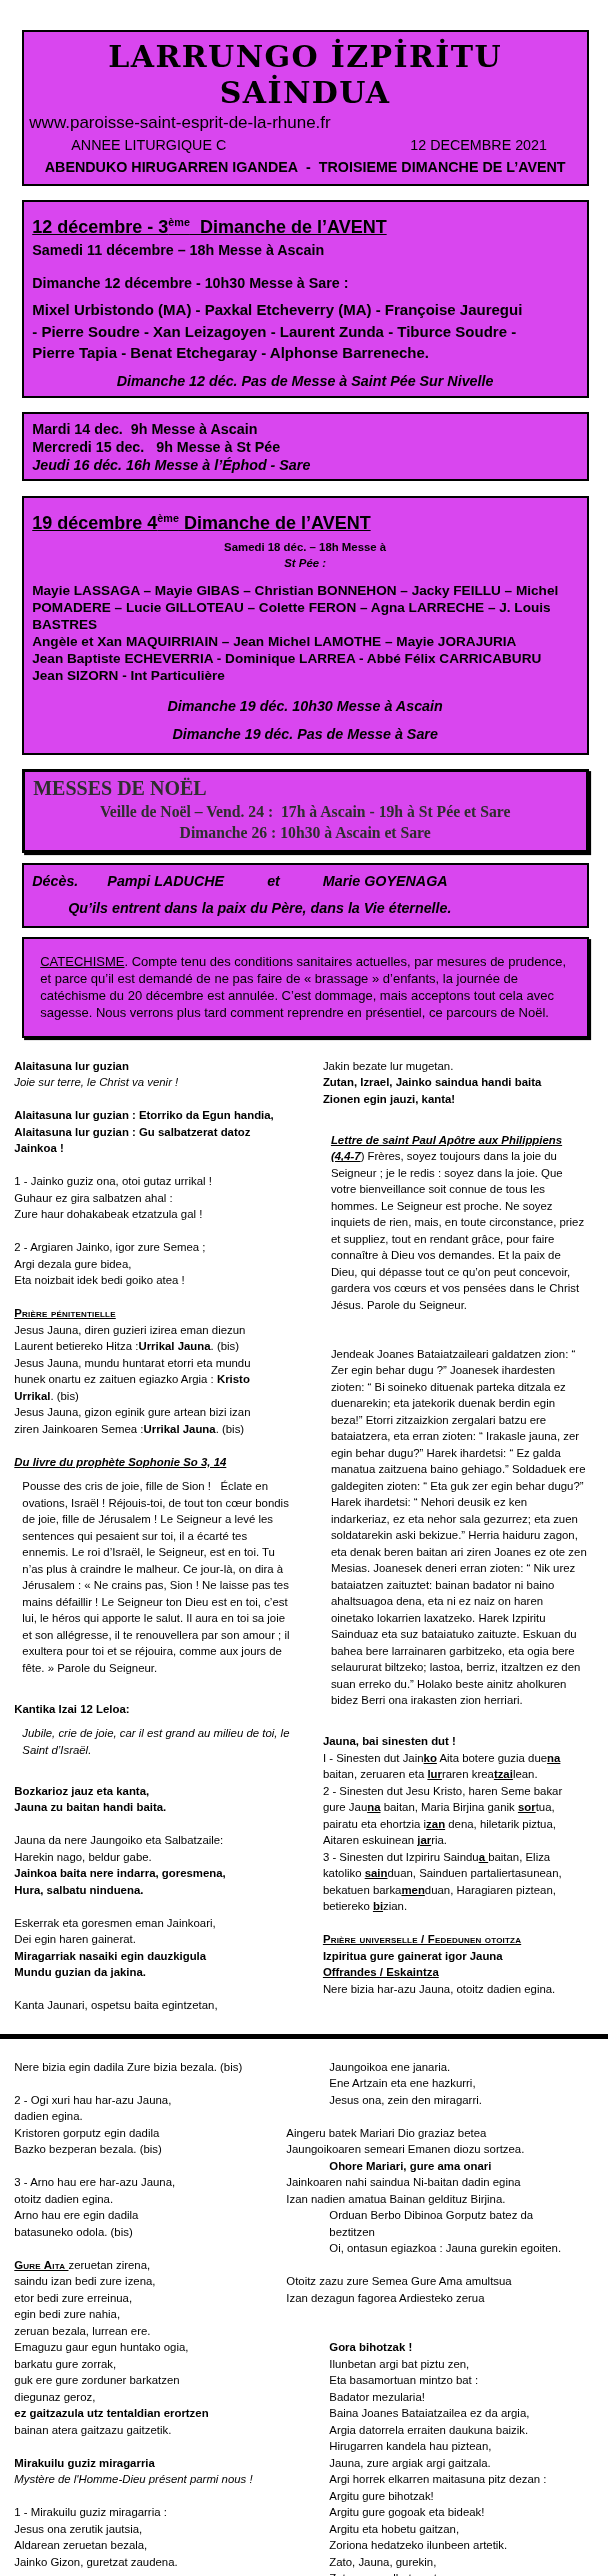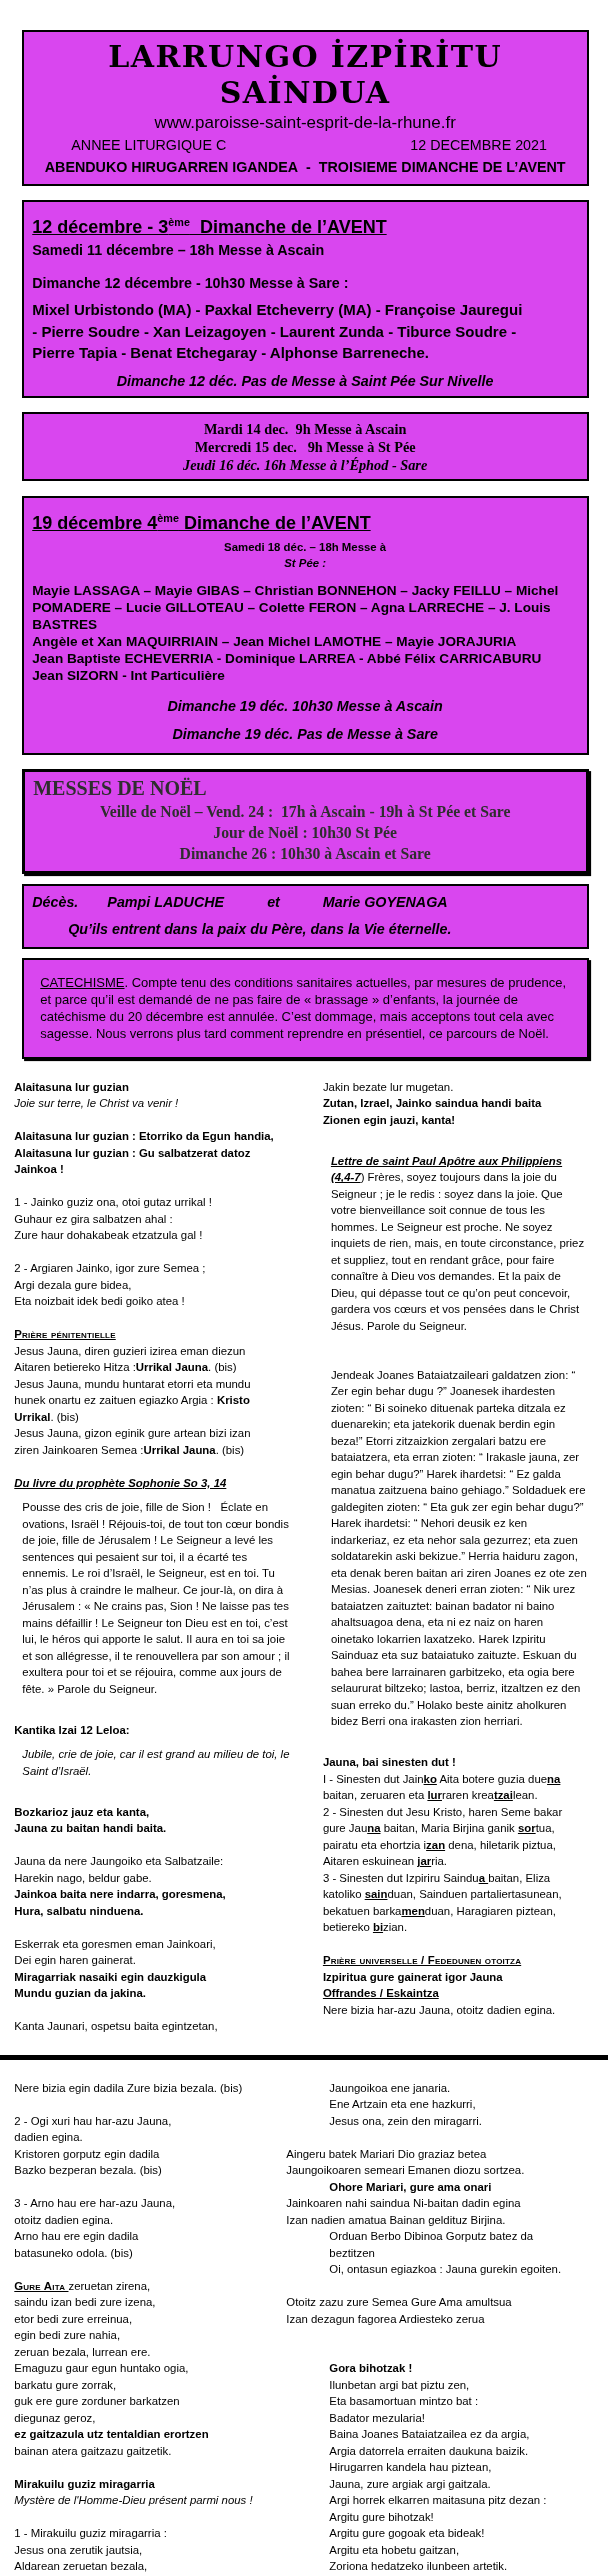--- a/index.html
+++ b/index.html
@@ -13,34 +13,34 @@
   .ind{margin-left:43px}
   .line{font-size:11.4px;line-height:16.5px;min-height:16.5px;}
   .sp{height:16.5px;}
   .para{margin:8px;}
   
   .box{border:2.9px solid #000;margin:0 auto 14.3px auto;width:567px;box-sizing:border-box;background:#d946ef;}
   .shadowed{box-shadow:2.1px 2.1px 0 #000;}
   
   .header-box{padding:7.2px 5.7px 5.7px 5.7px;margin-bottom:14.3px;}
   .h-title{text-align:center;font-family:"DejaVu Serif",serif;font-weight:bold;font-size:30px;letter-spacing:1.4px;line-height:36px;}
-  .h-url{text-align:center;font-size:17px;line-height:24px;}
+  .h-url{text-align:left;font-size:17px;line-height:24px;}
   .h-row{display:flex;justify-content:space-between;font-weight:normal;font-size:14.3px;line-height:21.5px;padding:0 34px 0 42px;}
   .h-sub{text-align:center;font-weight:bold;font-size:14.3px;line-height:21.5px;}
   
   .bx-title{text-align:left;font-weight:bold;font-size:18px;line-height:26px;margin-top:2.9px;}
   .sup{font-size:60%;}
   .avent3{padding:4.3px 8.6px 7.2px 8.6px;}
   .avent3 .bx-lines .line{font-weight:bold;font-size:14.3px;line-height:21px;min-height:21px;}
   .avent3 .bx-lines .sp{height:11.4px;}
   .names1 .line{font-weight:bold;font-size:15px;line-height:21.5px;min-height:21.5px;}
   .names1{margin-top:5.7px;}
   .avent3 .note-line{margin-top:8.6px;text-align:center;font-weight:bold;font-style:italic;font-size:14.3px;}
   .weekbox{padding:5.7px 8.6px;}
-  .weekbox .line{text-align:center;font-weight:bold;font-size:14.3px;line-height:18px;min-height:18px;font-family:Liberation Serif, serif;}
+  .weekbox .line{text-align:left;font-weight:bold;font-size:14.3px;line-height:18px;min-height:18px;}
   .avent4{padding:4.3px 8.6px 8.6px 8.6px;}
   .avent4 .subtitle{text-align:center;font-weight:bold;font-size:15px;line-height:21.5px;margin:2.9px 0 10px 0;}
   .names2 .line{font-weight:bold;font-size:13.6px;line-height:17px;min-height:17px;}
   .avent4 .notes{margin-top:13px;}
   .avent4 .notes .line{text-align:center;font-weight:bold;font-style:italic;font-size:14.3px;line-height:18.6px;min-height:18.6px;}
   .avent4 .notes .sp{height:10px;}
   
   .noelbox{border-width:3.6px;padding:2.9px 8.6px 7.2px 8.6px;font-family:"Liberation Serif",serif;color:#2e2e2e;margin-bottom:10px;}
   .noel-title{font-weight:bold;font-size:20px;line-height:26px;}
   .noelbox .line{text-align:center;font-weight:bold;font-size:15.7px;line-height:21px;min-height:21px;}
@@ -118,21 +118,20 @@
         <div class="line">Dimanche 19 déc. 10h30 Messe à Ascain</div>
         <div class="sp"></div>
         <div class="line">Dimanche 19 déc. Pas de Messe à Sare</div>
       </div>
   </div>
 
   <div class="box noelbox shadowed">
     <div class="noel-title">MESSES DE NOËL</div>
     <div>
         <div class="line">Veille de Noël – Vend. 24 :&nbsp; 17h à Ascain - 19h à St Pée et Sare</div>
-        <div class="line">Jour de Noël : 10h30 St Pée</div>
         <div class="line">Dimanche 26 : 10h30 à Ascain et Sare</div>
       </div>
   </div>
 
   <div class="box decesbox">
     <div class="deces-row">
       <span>Décès.</span><span class="gap-s"></span><span>Pampi LADUCHE</span><span class="gap"></span><span>et</span><span class="gap"></span><span>Marie GOYENAGA</span>
     </div>
     <div class="deces-line2">Qu’ils entrent dans la paix du Père, dans la Vie éternelle.</div>
   </div>
@@ -153,21 +152,21 @@
         <div class="line">1 - Jainko guziz ona, otoi gutaz urrikal !</div>
         <div class="line">Guhaur ez gira salbatzen ahal :</div>
         <div class="line">Zure haur dohakabeak etzatzula gal !</div>
         <div class="sp"></div>
         <div class="line">2 - Argiaren Jainko, igor zure Semea ;</div>
         <div class="line">Argi dezala gure bidea,</div>
         <div class="line">Eta noizbait idek bedi goiko atea !</div>
         <div class="sp"></div>
         <div class="line b u sc">Prière pénitentielle</div>
         <div class="line">Jesus Jauna, diren guzieri izirea eman diezun</div>
-        <div class="line"><span>Aitaren betiereko Hitza :</span><span class="b">Urrikal Jauna</span><span>. (bis)</span></div>
+        <div class="line"><span>Laurent betiereko Hitza :</span><span class="b">Urrikal Jauna</span><span>. (bis)</span></div>
         <div class="line">Jesus Jauna, mundu huntarat etorri eta mundu</div>
         <div class="line"><span>hunek onartu ez zaituen egiazko Argia : </span><span class="b">Kristo</span></div>
         <div class="line"><span class="b">Urrikal</span><span>. (bis)</span></div>
         <div class="line">Jesus Jauna, gizon eginik gure artean bizi izan</div>
         <div class="line"><span>ziren Jainkoaren Semea :</span><span class="b">Urrikal Jauna</span><span>. (bis)</span></div>
         <div class="sp"></div>
         <div class="line b i u">Du livre du prophète Sophonie So 3, 14</div>
         <div class="line para">Pousse des cris de joie, fille de Sion !&nbsp;&nbsp; Éclate en ovations, Israël ! Réjouis-toi, de tout ton cœur bondis de joie, fille de Jérusalem ! Le Seigneur a levé les sentences qui pesaient sur toi, il a écarté tes ennemis. Le roi d’Israël, le Seigneur, est en toi. Tu n’as plus à craindre le malheur. Ce jour-là, on dira à Jérusalem : « Ne crains pas, Sion ! Ne laisse pas tes mains défaillir ! Le Seigneur ton Dieu est en toi, c’est lui, le héros qui apporte le salut. Il aura en toi sa joie et son allégresse, il te renouvellera par son amour ; il exultera pour toi et se réjouira, comme aux jours de fête. » Parole du Seigneur.</div>
         <div class="sp"></div>
         <div class="line b">Kantika Izai 12 Leloa:</div>

